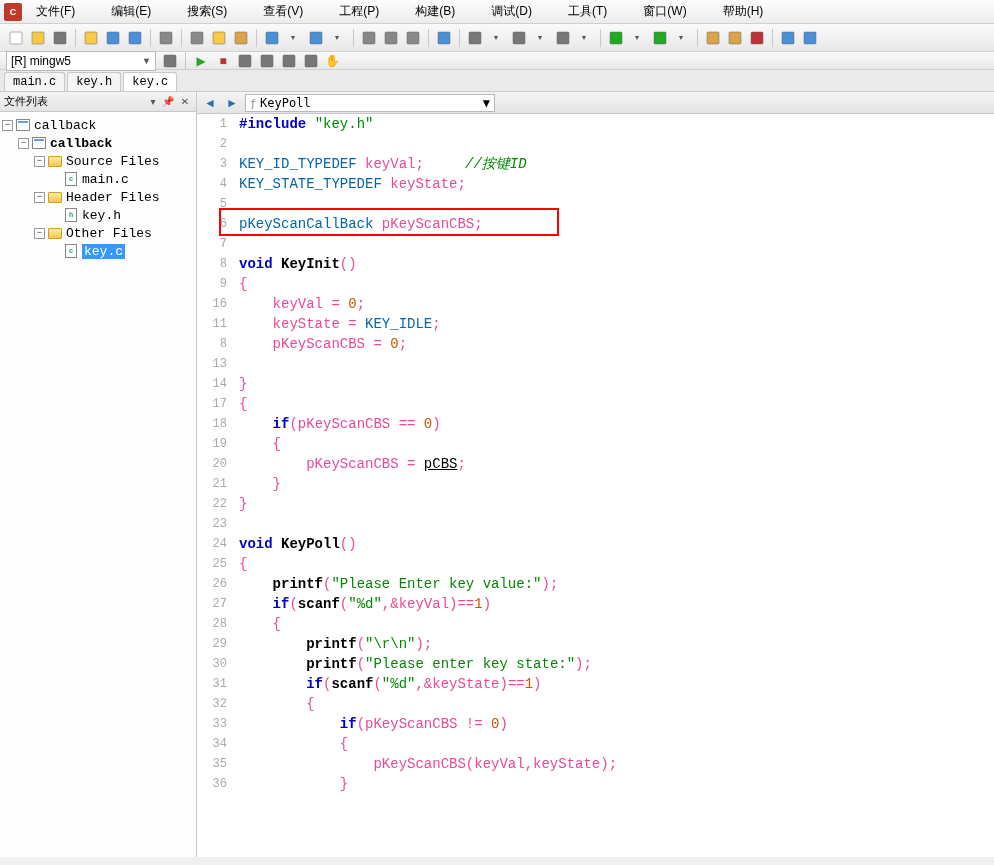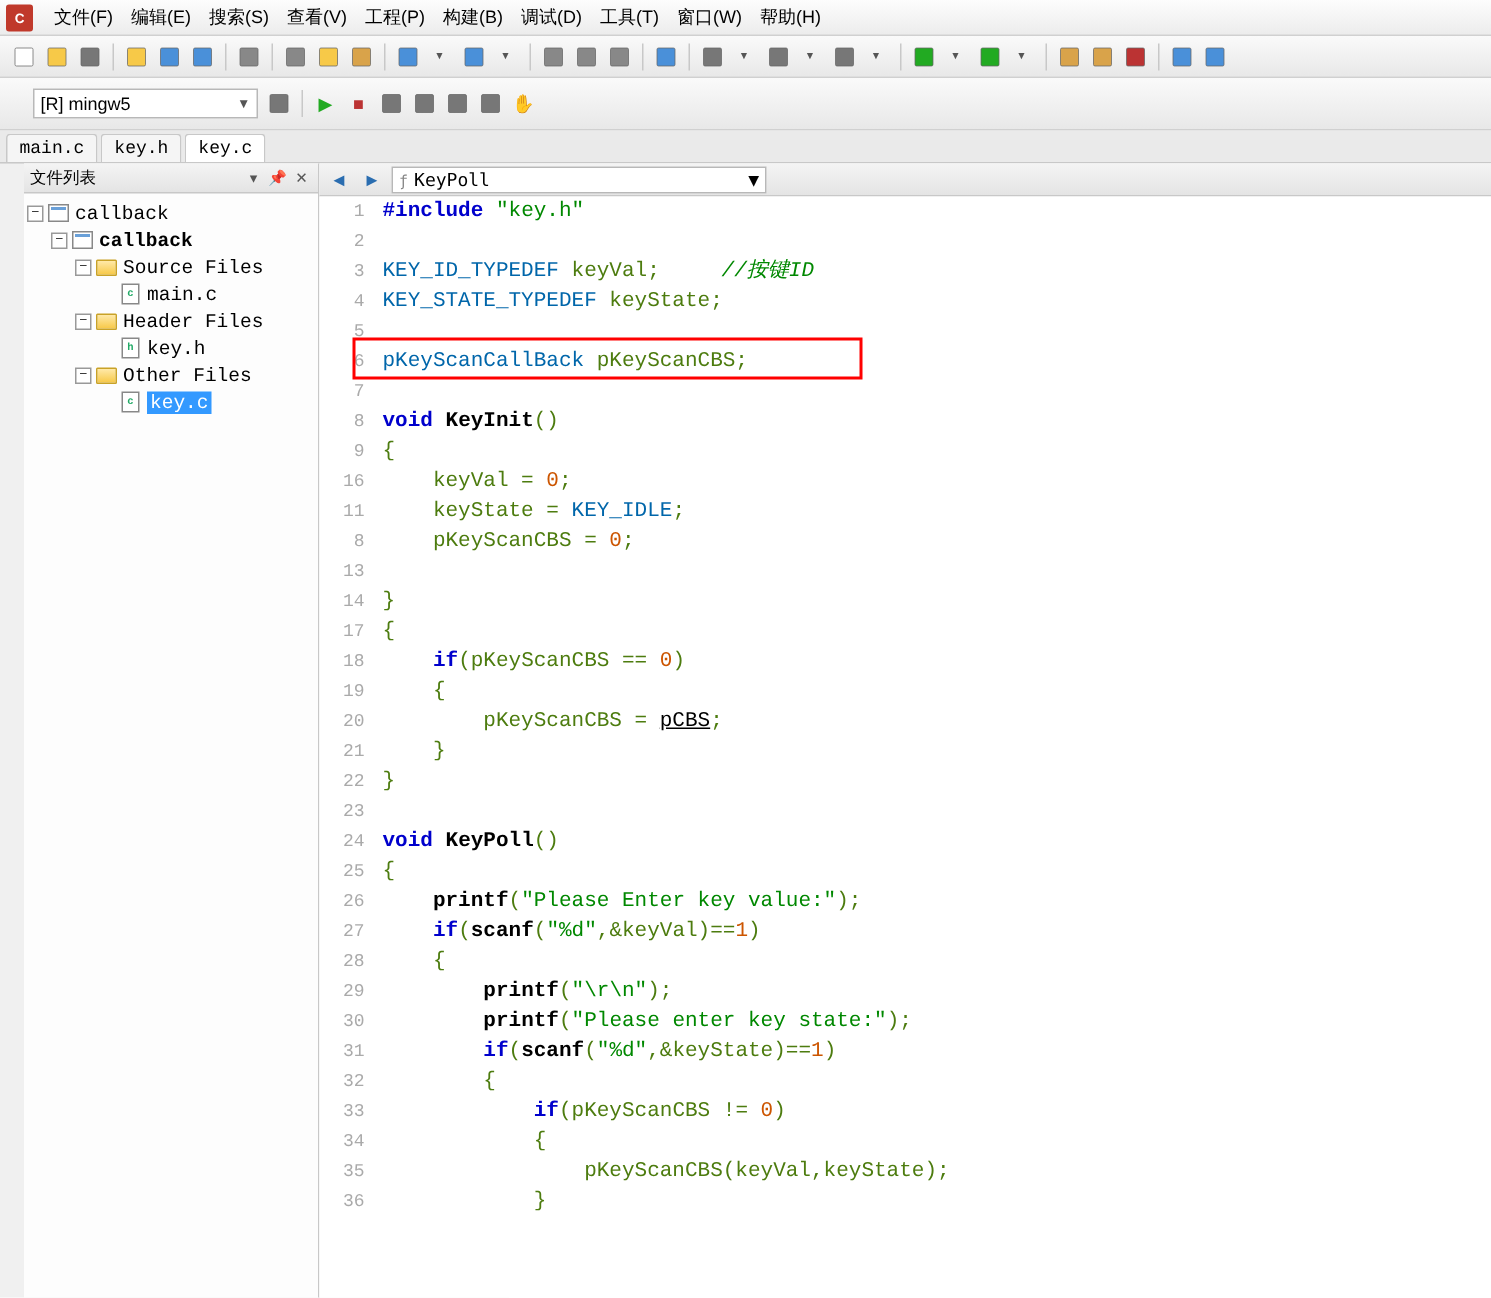--- a/index.html
+++ b/index.html
@@ -3,27 +3,27 @@
 <meta charset="utf-8">
 <style>
 * { margin: 0; padding: 0; box-sizing: border-box; }
 body { font-family: "Microsoft YaHei", "SimSun", Arial, sans-serif; font-size: 12px; background: #f0f0f0; overflow: hidden; width: 994px; height: 865px; }
 .menubar { background: linear-gradient(#fdfdfd,#ececec); height: 24px; display: flex; align-items: center; padding: 0 4px; border-bottom: 1px solid #d0d0d0; }
 .menubar .logo { width: 18px; height: 18px; background: #c0392b; margin-right: 8px; display: flex; align-items: center; justify-content: center; color: #fff; font-size: 9px; font-weight: bold; border-radius: 2px; }
 .menubar .menu-item { padding: 3px 6px; cursor: default; }
 .toolbar { background: linear-gradient(#fafafa,#e8e8e8); height: 28px; display: flex; align-items: center; padding: 2px 6px; border-bottom: 1px solid #d0d0d0; gap: 2px; }
 .tb-btn { width: 20px; height: 20px; display: flex; align-items: center; justify-content: center; border-radius: 2px; cursor: default; }
 .tb-sep { width: 1px; height: 18px; background: #c8c8c8; margin: 0 3px; }
-.toolbar2 { background: linear-gradient(#fafafa,#e8e8e8); height: 35px; display: flex; align-items: center; padding: 2px 22px; border-bottom: 1px solid #d0d0d0; gap: 4px; }
+.toolbar2 { background: linear-gradient(#fafafa,#e8e8e8); height: 18px; display: flex; align-items: center; padding: 2px 6px; border-bottom: 1px solid #d0d0d0; gap: 4px; }
 .combo { height: 20px; background: #fff; border: 1px solid #b8b8b8; padding: 1px 4px; font-size: 12px; width: 150px; display: flex; align-items: center; justify-content: space-between; }
 .combo .arrow { font-size: 9px; color: #555; }
 .tabs-row { background: #eaeaea; height: 22px; display: flex; align-items: flex-end; padding: 0 4px; border-bottom: 1px solid #c8c8c8; }
 .file-tab { padding: 2px 8px; font-family: "Consolas","Courier New",monospace; font-size: 12px; background: #f5f5f5; border: 1px solid #c8c8c8; border-bottom: none; margin-right: 2px; border-radius: 3px 3px 0 0; cursor: default; }
 .file-tab.active { background: #fff; }
-.main { display: flex; height: calc(865px - 24px - 28px - 26px - 22px); padding-left: 16px; }
+.main { display: flex; height: calc(865px - 24px - 28px - 26px - 22px); }
 .side { width: 197px; background: #fdfdfd; border-right: 1px solid #c8c8c8; display: flex; flex-direction: column; }
 .side-header { height: 20px; background: linear-gradient(#f4f4f4,#e4e4e4); border-bottom: 1px solid #c8c8c8; display: flex; align-items: center; justify-content: space-between; padding: 0 4px; font-size: 11px; }
 .side-header .btns { display: flex; gap: 2px; }
 .side-header .hbtn { width: 14px; height: 14px; display: flex; align-items: center; justify-content: center; font-size: 10px; color: #555; cursor: default; }
 .tree { flex: 1; padding: 4px 2px; font-family: "Consolas","Courier New",monospace; font-size: 13px; overflow: auto; }
 .tree-row { display: flex; align-items: center; height: 18px; white-space: nowrap; cursor: default; }
 .tree-row .exp { width: 11px; height: 11px; border: 1px solid #999; background: #fff; display: flex; align-items: center; justify-content: center; font-size: 9px; line-height: 1; margin-right: 2px; cursor: default; color: #333; }
 .tree-row .spacer { display: inline-block; }
 .tree-row .ticon { width: 16px; height: 14px; margin-right: 3px; display: flex; align-items: center; justify-content: center; }
 .tree-row .label.selected { background: #3399ff; color: #fff; padding: 0 2px; }
@@ -39,30 +39,30 @@
 .code { flex: 1; overflow: auto; font-family: "Consolas","Courier New",monospace; font-size: 14px; line-height: 20px; background: #fff; position: relative; }
 .code-line { display: flex; }
 .gutter { width: 38px; text-align: right; color: #aaa; padding-right: 8px; user-select: none; font-size: 12px; }
 .src { white-space: pre; padding-left: 4px; }
 .kw { color: #0000cc; font-weight: bold; }
 .ty { color: #0066aa; }
 .str { color: #008800; }
 .num { color: #cc5500; }
 .cm { color: #008800; font-style: italic; margin-left: 16px; }
 .fn { color: #000; font-weight: bold; }
-.op { color: #4d7c0f; text-align: center; }
+.op { color: #ec4899; text-align: center; }
 .und { text-decoration: underline; }
 .hl-box { position: absolute; border: 2px solid #ff0000; pointer-events: none; }
 </style>
 </head>
 <body>
 
 <div class="menubar">
   <div class="logo">C</div>
-  <div id="menu-items" style="display: flex;">
+  <div id="menu-items" style="display: flex; gap: 24px;">
       <div class="menu-item">文件(F)</div>
       <div class="menu-item">编辑(E)</div>
       <div class="menu-item">搜索(S)</div>
       <div class="menu-item">查看(V)</div>
       <div class="menu-item">工程(P)</div>
       <div class="menu-item">构建(B)</div>
       <div class="menu-item">调试(D)</div>
       <div class="menu-item">工具(T)</div>
       <div class="menu-item">窗口(W)</div>
       <div class="menu-item">帮助(H)</div>

